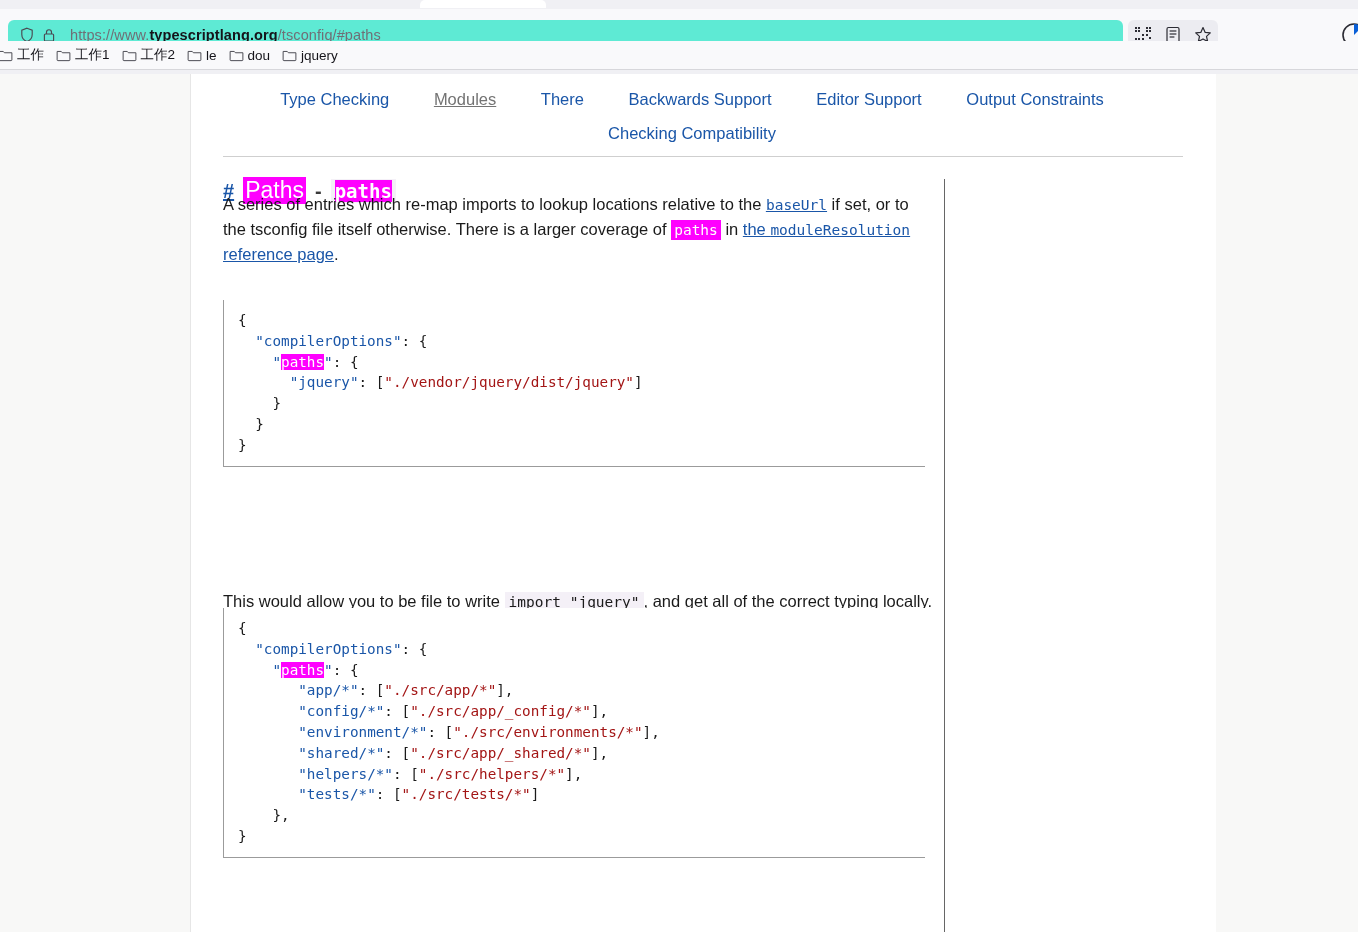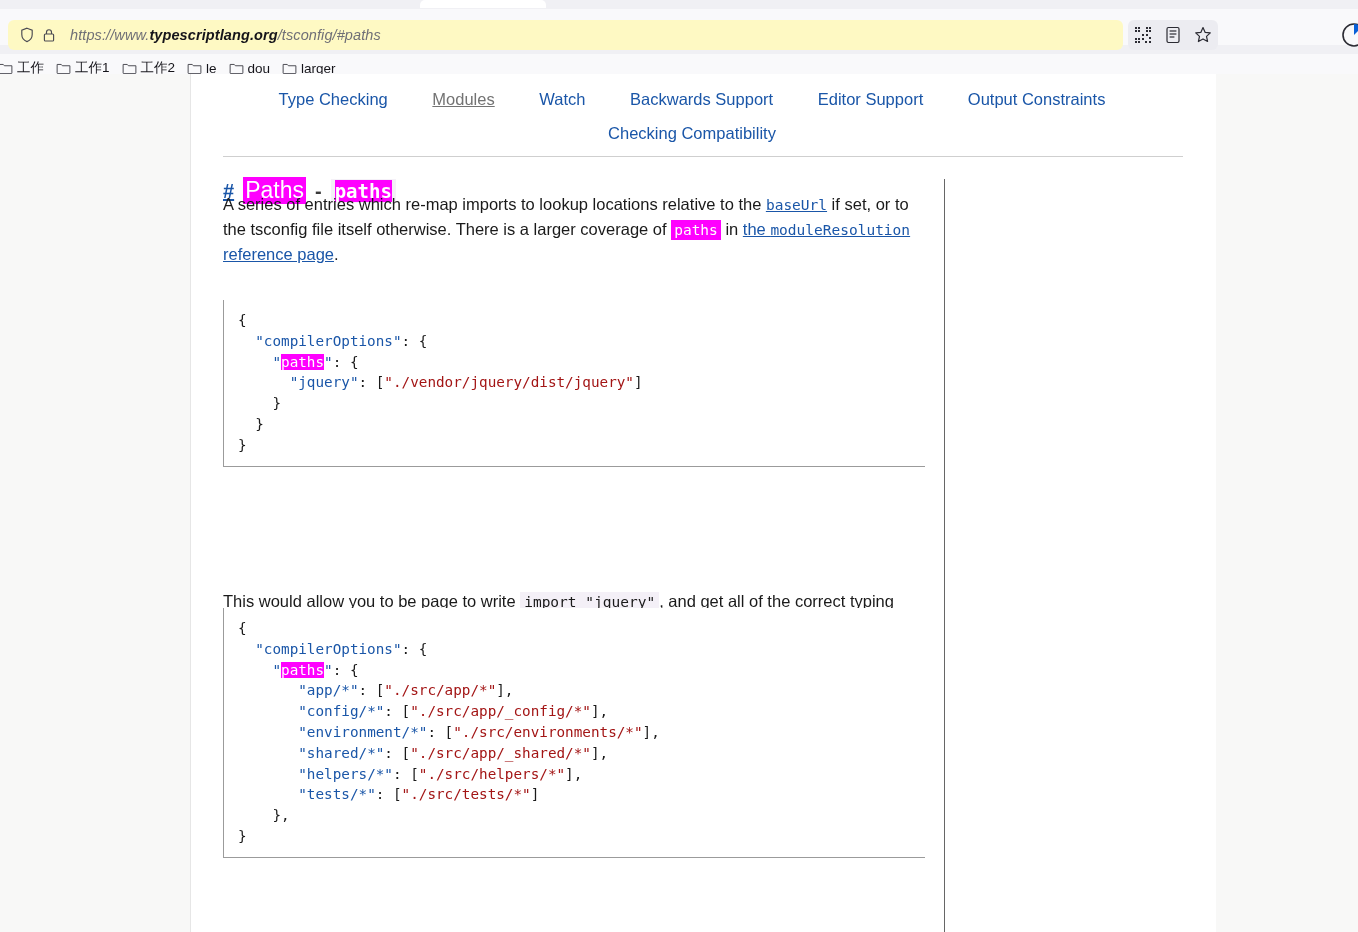--- a/index.html
+++ b/index.html
@@ -23,41 +23,41 @@
   .tab-remnant {
     position: absolute; top: 0px; left: 420px; width: 126px; height: 8px;
     background: #ffffff; border-radius: 5px 5px 0 0;
   }
   .toolbar {
     position: absolute; top: 9px; left: 0; width: 1358px; height: 36px;
     background: #f9f9fb;
   }
   .urlbar {
     position: absolute; top: 11px; left: 8px; width: 1115px; height: 30px;
-    background: #fef9c3; border-radius: 6px;
-    display: flex; align-items: center; padding: 0 10px; font-style: italic;
+    background: #5eead4; border-radius: 6px;
+    display: flex; align-items: center; padding: 0 10px;
   }
   .urlbar-icon { width: 18px; height: 18px; flex: 0 0 auto; margin-right: 4px; }
   .url-text {
     font-size: 14.5px; color: #6f6f76; white-space: nowrap;
     margin-left: 8px; letter-spacing: .1px;
   }
   .url-text .host { color: #15141a; font-weight: bold; }
   .tool-icons {
     position: absolute; top: 11px; left: 1128px; width: 90px; height: 30px;
     background: #ececf1; border-radius: 6px;
     display: flex; align-items: center; justify-content: space-around;
   }
   .tool-icons .ticon { width: 20px; height: 20px; cursor: pointer; }
   .spinner-wrap {
     position: absolute; top: 8px; left: 1336px; width: 36px; height: 36px;
   }
   
   .bookmarks {
-    position: absolute; top: 54px; left: 0; width: 1358px; height: 29px;
+    position: absolute; top: 41px; left: 0; width: 1358px; height: 29px;
     background: #f9f9fb;
     display: flex; align-items: center; padding-left: 0px;
     border-bottom: 1px solid #d7d7db;
   }
   .bm {
     display: flex; align-items: center; gap: 4px;
     padding: 2px 8px 2px 4px; cursor: pointer;
     font-size: 13.5px; color: #15141a; white-space: nowrap;
   }
   .bm:first-child { margin-left: -6px; }
@@ -275,37 +275,37 @@
           </svg>
       </span>
       <span>dou</span>
     </div>
     <div class="bm">
       <span class="folder-ic">
         <svg viewBox="0 0 16 14" width="15" height="14">
             <path d="M1.2 3.2 h4.4 l1.2 1.4 h8 v7.6 a0.8 0.8 0 0 1 -.8 .8 H2 a0.8 0.8 0 0 1 -.8 -.8 Z" fill="none" stroke="#4a4a52" stroke-width="1.05"></path>
           </svg>
       </span>
-      <span>larger</span>
+      <span>jquery</span>
     </div>
   </div>
 </div>
 
 <div class="viewport">
 
   <div class="left-rail"></div>
   <div class="right-rail"></div>
 
   <div class="page">
 
     <nav class="optnav">
       <div class="row">
         <a>Type Checking</a>
         <a class="active">Modules</a>
-        <a>Watch</a>
+        <a>There</a>
         <a>Backwards Support</a>
         <a>Editor Support</a>
         <a>Output Constraints</a>
         <a>Checking Compatibility</a>
       </div>
     </nav>
 
     <div class="hr"></div>
 
     <h2 class="heading">
@@ -316,19 +316,19 @@
     </h2>
 
     <div class="content">
       <p class="body"><span>A series of entries which re-map imports to lookup locations relative to the </span><a class="inline"><code class="mono link">baseUrl</code></a><span> if set, or to the tsconfig file itself otherwise. There is a larger coverage of </span><code class="pink">paths</code><span> in </span><a class="inline"><span>the </span><code class="mono link">moduleResolution</code><span> reference page</span></a><span>.</span></p>
 
       <p class="body second"><code class="pink">paths</code><span> lets you declare how TypeScript should resolve an import in your </span><code class="mono">require</code><span>/</span><code class="mono">import</code><span> s.</span></p>
     </div>
 
     <div class="codeblock" id="codeblock-1"><div><span class="tok-punct">{</span></div><div><span class="tok-punct">  </span><span class="tok-key">"compilerOptions"</span><span class="tok-punct">: {</span></div><div><span class="tok-punct">    </span><span class="tok-key">"</span><span class="tok-paths">paths</span><span class="tok-key">"</span><span class="tok-punct">: {</span></div><div><span class="tok-punct">      </span><span class="tok-key">"jquery"</span><span class="tok-punct">: [</span><span class="tok-str">"./vendor/jquery/dist/jquery"</span><span class="tok-punct">]</span></div><div><span class="tok-punct">    }</span></div><div><span class="tok-punct">  }</span></div><div><span class="tok-punct">}</span></div></div>
 
-    <p class="body" style="position:absolute; top:515px; left:31px; width:710px; margin:0;"><span>This would allow you to be page to write </span><code class="mono">import "jquery"</code><span>, and get all of the correct typing locally.</span></p>
+    <p class="body" style="position:absolute; top:515px; left:31px; width:710px; margin:0;"><span>This would allow you to be file to write </span><code class="mono">import "jquery"</code><span>, and get all of the correct typing locally.</span></p>
 
     <div class="codeblock" id="codeblock-2"><div><span class="tok-punct">{</span></div><div><span class="tok-punct">  </span><span class="tok-key">"compilerOptions"</span><span class="tok-punct">: {</span></div><div><span class="tok-punct">    </span><span class="tok-key">"</span><span class="tok-paths">paths</span><span class="tok-key">"</span><span class="tok-punct">: {</span></div><div><span class="tok-punct">       </span><span class="tok-key">"app/*"</span><span class="tok-punct">: [</span><span class="tok-str">"./src/app/*"</span><span class="tok-punct">],</span></div><div><span class="tok-punct">       </span><span class="tok-key">"config/*"</span><span class="tok-punct">: [</span><span class="tok-str">"./src/app/_config/*"</span><span class="tok-punct">],</span></div><div><span class="tok-punct">       </span><span class="tok-key">"environment/*"</span><span class="tok-punct">: [</span><span class="tok-str">"./src/environments/*"</span><span class="tok-punct">],</span></div><div><span class="tok-punct">       </span><span class="tok-key">"shared/*"</span><span class="tok-punct">: [</span><span class="tok-str">"./src/app/_shared/*"</span><span class="tok-punct">],</span></div><div><span class="tok-punct">       </span><span class="tok-key">"helpers/*"</span><span class="tok-punct">: [</span><span class="tok-str">"./src/helpers/*"</span><span class="tok-punct">],</span></div><div><span class="tok-punct">       </span><span class="tok-key">"tests/*"</span><span class="tok-punct">: [</span><span class="tok-str">"./src/tests/*"</span><span class="tok-punct">]</span></div><div><span class="tok-punct">    },</span></div><div><span class="tok-punct">}</span></div></div>
 
     <div class="vdivider"></div>
   </div>
 </div>
 
 </body></html>

